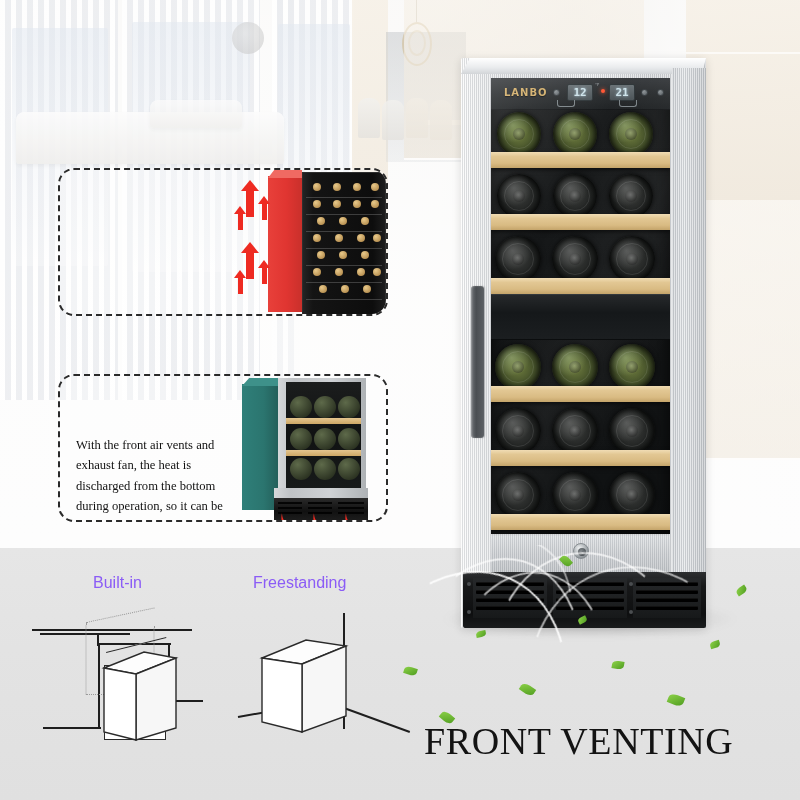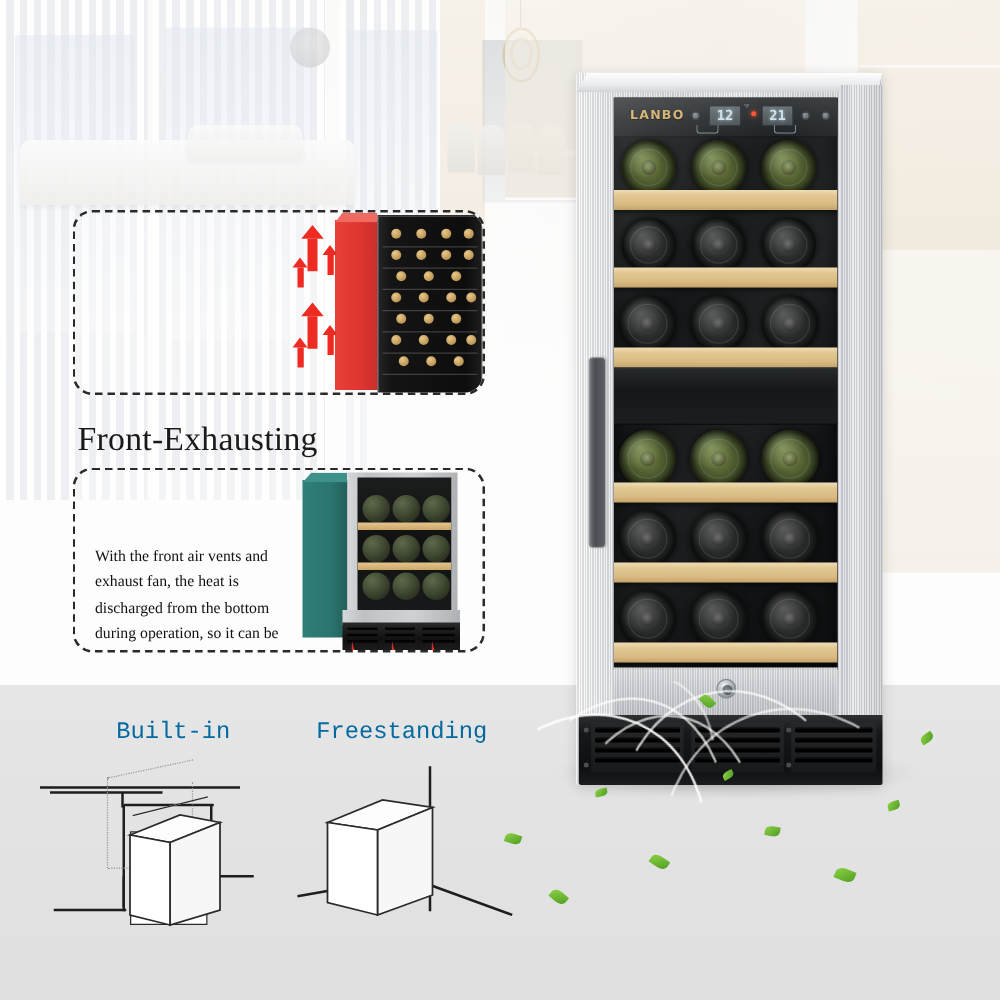--- a/index.html
+++ b/index.html
@@ -342,22 +342,22 @@
   }
   .leaf {
     position: absolute;
     background: linear-gradient(135deg,#8fd44a,#4e9b1f);
     border-radius: 50% 0 50% 0;
   }
 
   
   .diagram-label {
     position: absolute;
-    font-size: 19px; color: #0369a1;
-    font-family: Liberation Mono, monospace; white-space: nowrap;
+    font-size: 16px; color: #8b5cf6;
+    font-family: Liberation Sans, sans-serif; white-space: nowrap;
   }
   .hero-title {
     position: absolute;
     font-size: 38px; letter-spacing: .6px; color: #131313;
     font-family: "Liberation Serif", serif; white-space: nowrap;
   }
   .dline {
     position: absolute; background: #1e1e1e; height: 2px; transform-origin: 0 50%;
   }
   .dline.dotted {
@@ -477,21 +477,20 @@
         <div class="arrow-head sm" style="left:24px;top:90px;"></div>
         <div class="arrow-up" style="left:28px;top:98px;width:5px;height:16px;"></div>
       </div>
       <div>
         <div class="arrow-head sm" style="left:0px;top:100px;"></div>
         <div class="arrow-up" style="left:4px;top:108px;width:5px;height:16px;"></div>
       </div>
     </div>
   </div>
 
-  <div class="section-title" style="left:62px;top:336px;">Front-Exhausting</div>
 
   <div class="callout" style="left:58px;top:374px;width:330px;height:148px;">
     <div class="callout-text" style="width:162px;margin-top:48px;">With the front air vents and exhaust fan, the heat is discharged from the bottom during operation, so it can be embedded in the cabinet or placed independently.</div>
 
     <div class="callout-art" style="width:150px;">
 
       <div class="teal-box" style="left:6px;top:8px;width:36px;height:126px;"></div>
       <div class="teal-box-top" style="left:6px;top:2px;width:36px;height:8px;"></div>
 
       <div class="steel-cooler" style="left:42px;top:2px;width:88px;height:116px;">
@@ -740,14 +739,15 @@
     <div class="dline" style="left:344px;top:612px;width:116px;transform:rotate(90deg);"></div>
     <div class="dline" style="left:238px;top:716px;width:106px;transform:rotate(-10deg);"></div>
     <div class="dline" style="left:344px;top:707px;width:70px;transform:rotate(20deg);"></div>
     <svg style="position:absolute;left:258px;top:632px;" width="92" height="112" viewBox="0 0 92 112">
       <polygon points="4,26 48,8 88,14 44,32" fill="#fdfdfd" stroke="#2a2a2a" stroke-width="1.4"></polygon>
       <polygon points="44,32 88,14 88,84 44,100" fill="#f7f7f7" stroke="#2a2a2a" stroke-width="1.4"></polygon>
       <polygon points="4,26 44,32 44,100 4,90" fill="#ffffff" stroke="#2a2a2a" stroke-width="1.4"></polygon>
     </svg>
   </div>
 
+  <div class="hero-title" style="left:424px;top:719px;">FRONT VENTING</div>
 
 </div>
 
 </body></html>

